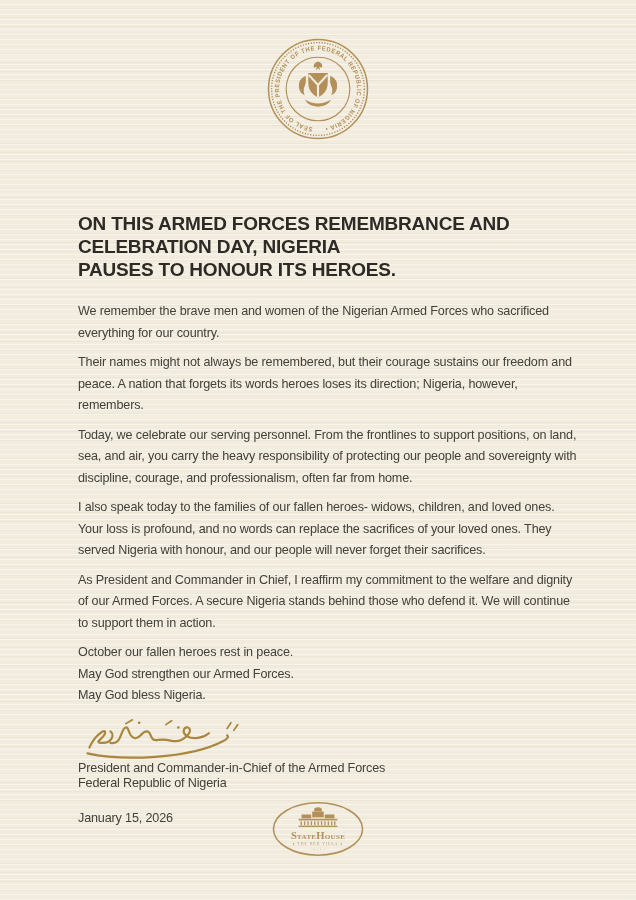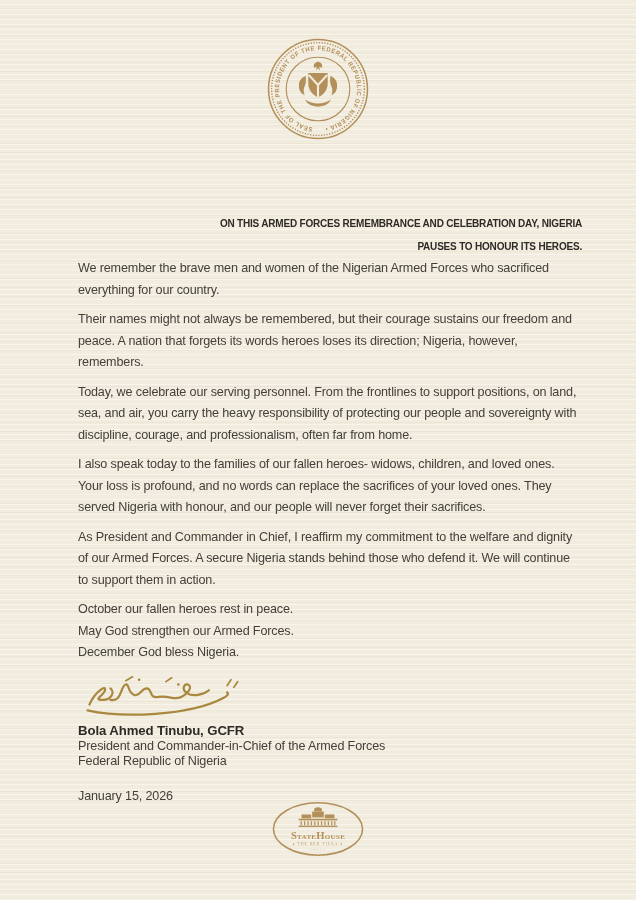--- a/index.html
+++ b/index.html
@@ -29,29 +29,28 @@
   }
   .seal svg { display: block; width: 100%; height: 100%; }
 
   .content {
     margin: 0 52px 0 78px;
     width: 504px;
   }
 
   h1.heading {
     margin-top: 70px;
-    margin-bottom: 0;
-    font-size: 10px;
+    margin-bottom: 20px;
+    font-size: 19px;
     font-weight: bold;
     letter-spacing: -0.2px;
     line-height: 23px;
     color: #2e2b27;
     white-space: pre-line;
     text-transform: uppercase;
-    text-align: right;
   }
 
   p.para {
     margin: 0 0 8px 0;
     font-size: 12.6px;
     line-height: 21.5px;
     letter-spacing: -0.15px;
     color: #44403a;
   }
 
@@ -138,39 +137,38 @@
 
     <p class="para">We remember the brave men and women of the Nigerian Armed Forces who sacrificed everything for our country.</p>
     <p class="para">Their names might not always be remembered, but their courage sustains our freedom and peace. A nation that forgets its words heroes loses its direction; Nigeria, however, remembers.</p>
     <p class="para">Today, we celebrate our serving personnel. From the frontlines to support positions, on land, sea, and air, you carry the heavy responsibility of protecting our people and sovereignty with discipline, courage, and professionalism, often far from home.</p>
     <p class="para">I also speak today to the families of our fallen heroes- widows, children, and loved ones. Your loss is profound, and no words can replace the sacrifices of your loved ones. They served Nigeria with honour, and our people will never forget their sacrifices.</p>
     <p class="para">As President and Commander in Chief, I reaffirm my commitment to the welfare and dignity of our Armed Forces. A secure Nigeria stands behind those who defend it. We will continue to support them in action.</p>
 
     <div class="closing">
       <p>October our fallen heroes rest in peace.</p>
       <p>May God strengthen our Armed Forces.</p>
-      <p>December God bless Nigeria.</p>
+      <p>May God bless Nigeria.</p>
     </div>
 
     <div class="signature">
       <svg viewBox="0 0 172 46" xmlns="http://www.w3.org/2000/svg" fill="none" stroke="#a9873f" stroke-width="2.3" stroke-linecap="round">
         <path d="M8,32 C14,18 27,10 24,18 C22,23 13,26 20,27 C31,28 35,19 30,15"></path>
         <path d="M30,27 C42,30 40,13 46,11 C50,10 48,20 55,22 C61,24 62,15 68,15 C74,15 70,26 80,24"></path>
         <path d="M80,24 C92,22 96,28 104,24 C112,20 116,13 111,11 C107,10 104,16 110,20 C116,24 127,22 133,17"></path>
         <path d="M6,38 C42,46 112,44 148,25 C152,23 154,21 152,19"></path>
         <path d="M46,7 l7,-4" stroke-width="1.8"></path>
         <path d="M88,8 l6,-4" stroke-width="1.8"></path>
         <path d="M152,12 l4,-6" stroke-width="1.8"></path>
         <path d="M159,14 l4,-6" stroke-width="1.8"></path>
         <circle cx="60" cy="6" r="1.4" fill="#a9873f" stroke="none"></circle>
         <circle cx="101" cy="11" r="1.4" fill="#a9873f" stroke="none"></circle>
       </svg>
     </div>
 
-    <p class="signatory-name">Bola Ahmed Tinubu, GCFR</p>
     <p class="signatory-title">President and Commander-in-Chief of the Armed Forces</p>
     <p class="signatory-title">Federal Republic of Nigeria</p>
     <p class="letter-date">January 15, 2026</p>
   </main>
 
   <footer class="footer-logo">
     <svg viewBox="0 0 100 64" xmlns="http://www.w3.org/2000/svg">
       <ellipse cx="50" cy="32" rx="46" ry="27" fill="none" stroke="#b3905a" stroke-width="1.6"></ellipse>
 
       <g fill="#b3905a">

